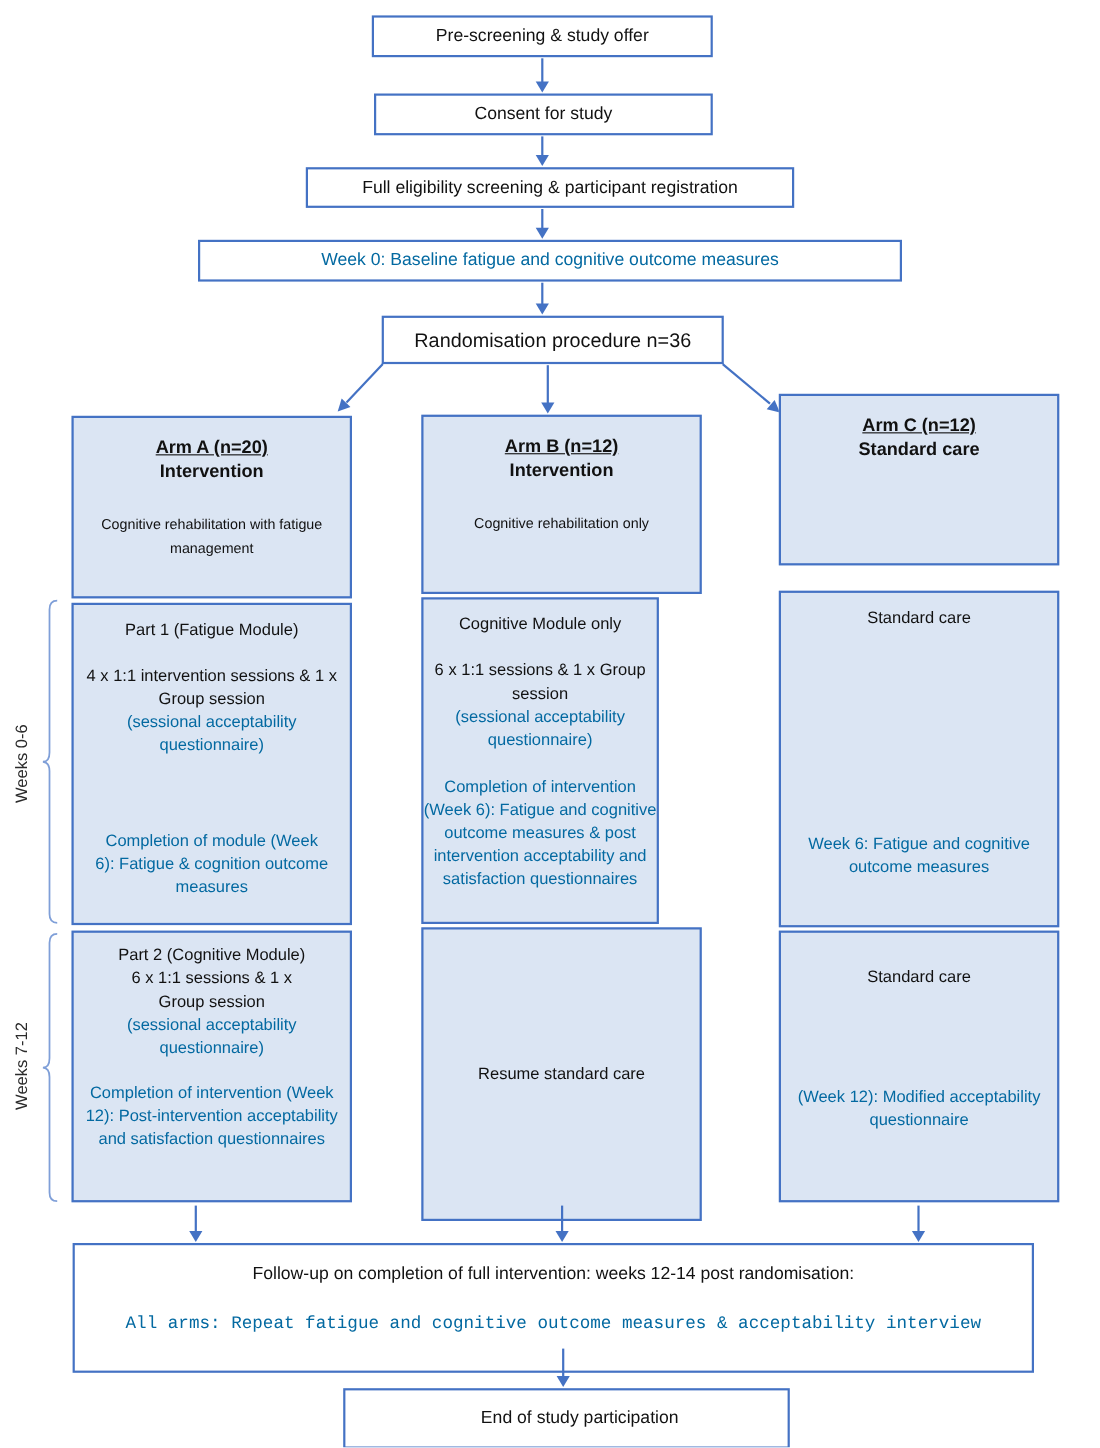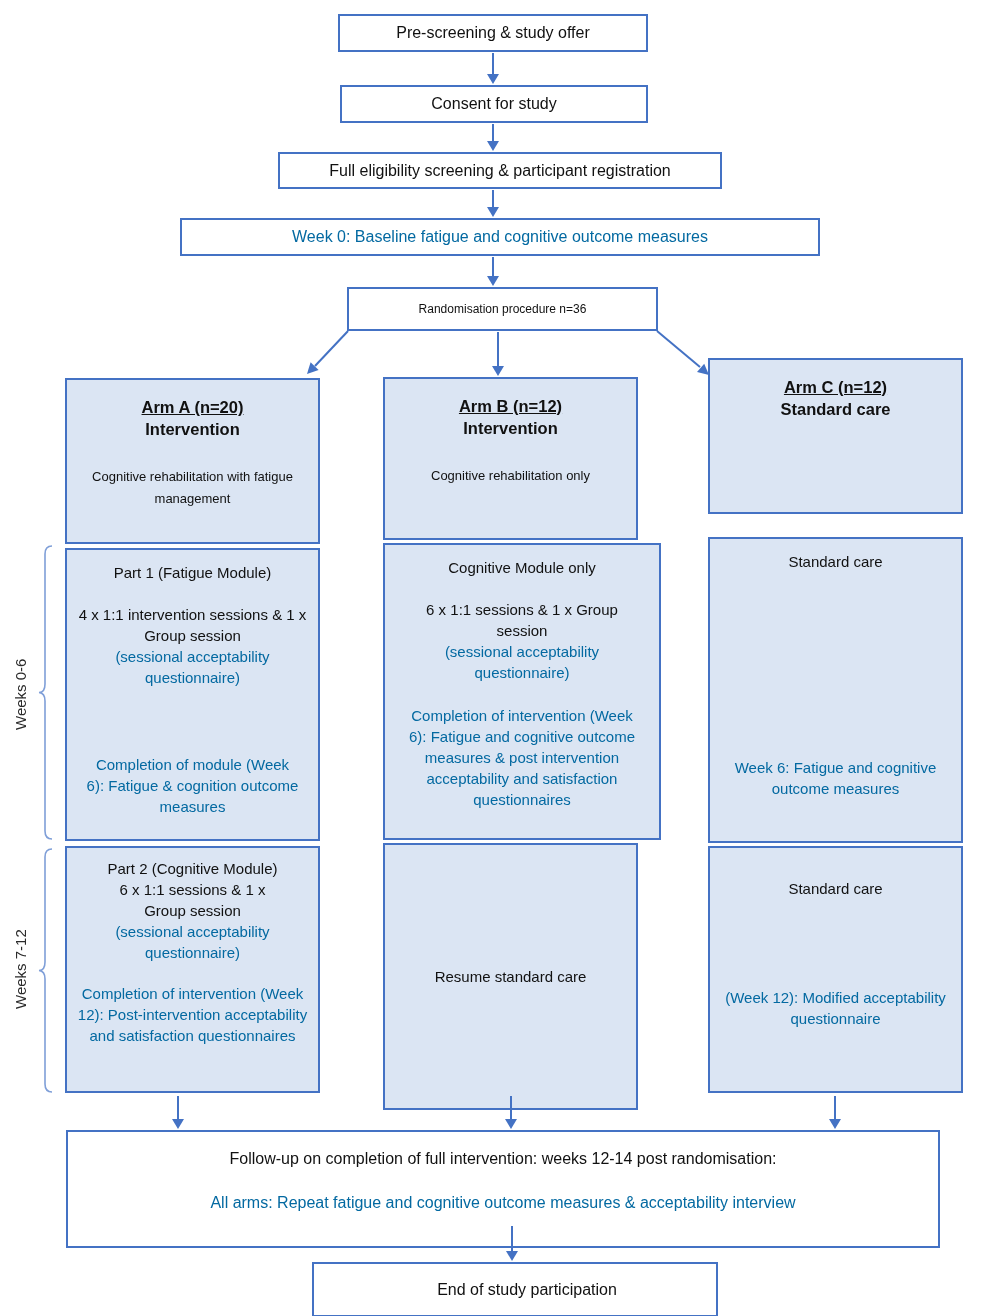--- a/index.html
+++ b/index.html
@@ -73,21 +73,21 @@
 
   <div class="wbox" style="left:180px;top:218px;width:640px;height:38px;">
     <span class="red">Week 0: Baseline fatigue and cognitive outcome measures</span>
   </div>
 
   <div class="varrow" style="left:487px;top:257px;height:29px;">
     <span class="shaft" style="height:20px;"></span>
     <span class="head"></span>
   </div>
 
-  <div class="wbox" style="left:347px;top:287px;width:311px;height:44px;font-size:12px;">
+  <div class="wbox" style="left:347px;top:287px;width:311px;height:44px;font-size:18px;">
     <span>Randomisation procedure n=36</span>
   </div>
 
   <svg style="left:300px;top:329px;" width="415" height="50" viewBox="0 0 415 50">
     <line x1="48" y1="2" x2="15" y2="37" stroke="#4472c4" stroke-width="2"></line>
     <polygon points="7,45 10.6,33.3 18.6,40.9" fill="#4472c4"></polygon>
     <line x1="357" y1="2" x2="400" y2="38" stroke="#4472c4" stroke-width="2"></line>
     <polygon points="409,46 397,43.1 404.2,34.7" fill="#4472c4"></polygon>
   </svg>
 
@@ -125,21 +125,21 @@
     <div class="para red">(sessional acceptability questionnaire)</div>
     <div class="para red" style="margin-top:20px;">Completion of intervention (Week 12): Post-intervention acceptability and satisfaction questionnaires</div>
   </div>
 
   <div class="abox" style="left:383px;top:377px;width:255px;height:163px;padding-top:16px;">
     <div class="hdr-title">Arm B (n=12)</div>
     <div class="hdr-sub">Intervention</div>
     <div class="hdr-desc para w212">Cognitive rehabilitation only</div>
   </div>
 
-  <div class="abox" style="left:383px;top:543px;width:278px;height:297px;padding-top:12px;">
+  <div class="abox" style="left:383px;top:543px;width:216px;height:297px;padding-top:12px;">
     <div class="para">Cognitive Module only</div>
     <div class="para w210" style="margin-top:21px;">6 x 1:1 sessions &amp; 1 x Group session</div>
     <div class="para red">(sessional acceptability questionnaire)</div>
     <div class="para red" style="margin-top:22px;">Completion of intervention (Week 6): Fatigue and cognitive outcome measures &amp; post intervention acceptability and satisfaction questionnaires</div>
   </div>
 
   <div class="abox" style="left:383px;top:843px;width:255px;height:267px;display:flex;align-items:center;justify-content:center;">
     <div class="para">Resume standard care</div>
   </div>
 
@@ -166,21 +166,21 @@
     <span class="shaft" style="height:24px;"></span>
     <span class="head"></span>
   </div>
   <div class="varrow" style="left:829px;top:1096px;height:33px;">
     <span class="shaft" style="height:24px;"></span>
     <span class="head"></span>
   </div>
 
   <div class="wbox" style="left:66px;top:1130px;width:874px;height:118px;flex-direction:column;justify-content:flex-start;padding-top:17px;box-sizing:border-box;">
     <div>Follow-up on completion of full intervention: weeks 12-14 post randomisation:</div>
-    <div class="red" style="margin-top:24px;">All arms: Repeat fatigue and cognitive outcome measures &amp; acceptability interview</div>
+    <div class="red" style="margin-top:24px;font-family:Liberation Mono, monospace;">All arms: Repeat fatigue and cognitive outcome measures &amp; acceptability interview</div>
   </div>
 
   <div class="varrow" style="left:506px;top:1226px;height:35px;">
     <span class="shaft" style="height:26px;"></span>
     <span class="head"></span>
   </div>
 
   <div class="wbox" style="left:312px;top:1262px;width:406px;height:55px;padding-left:24px;">
     <span>End of study participation</span>
   </div>

